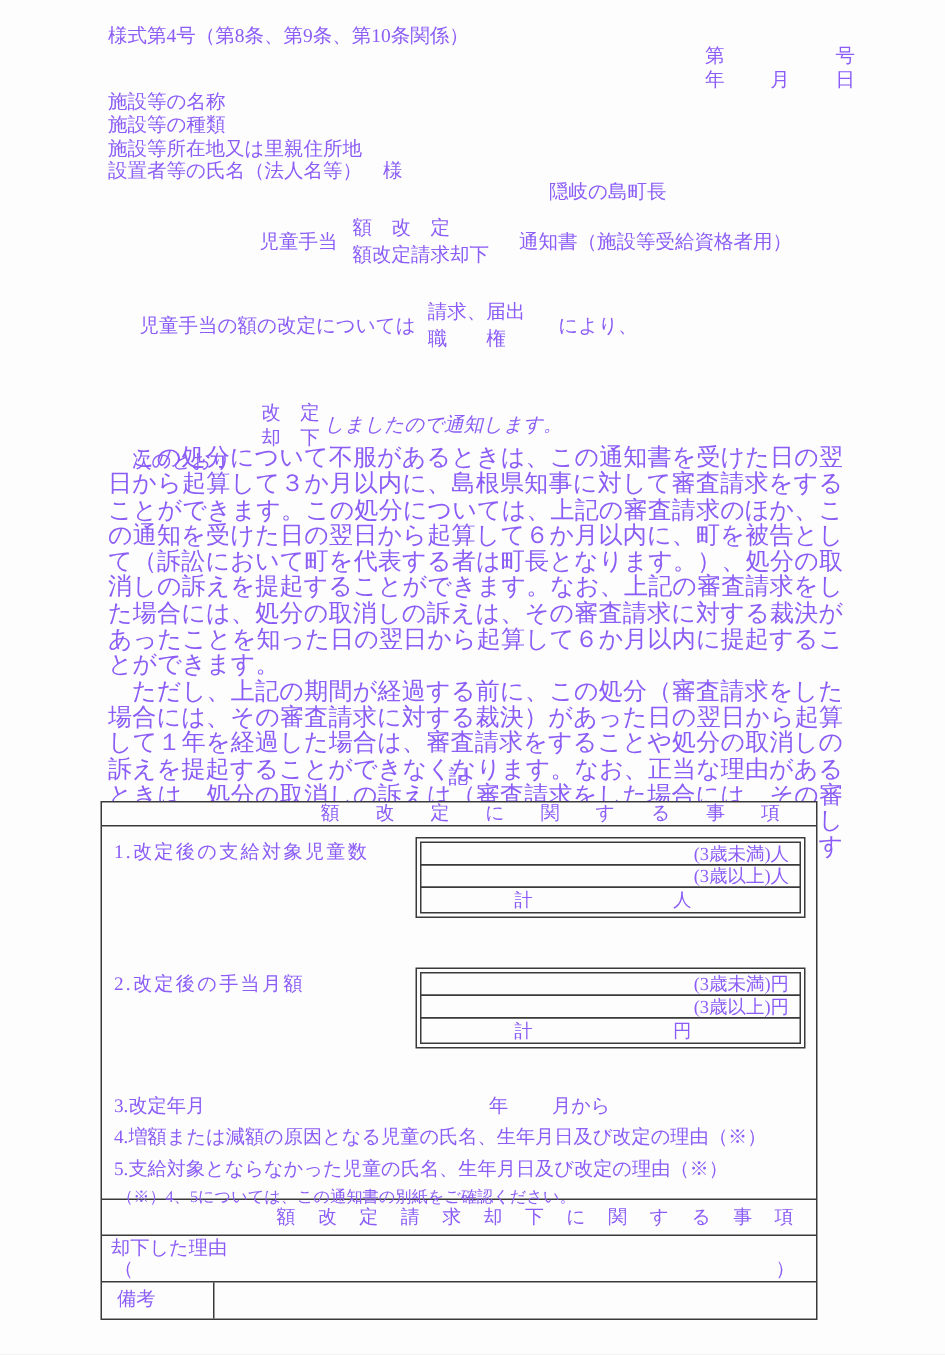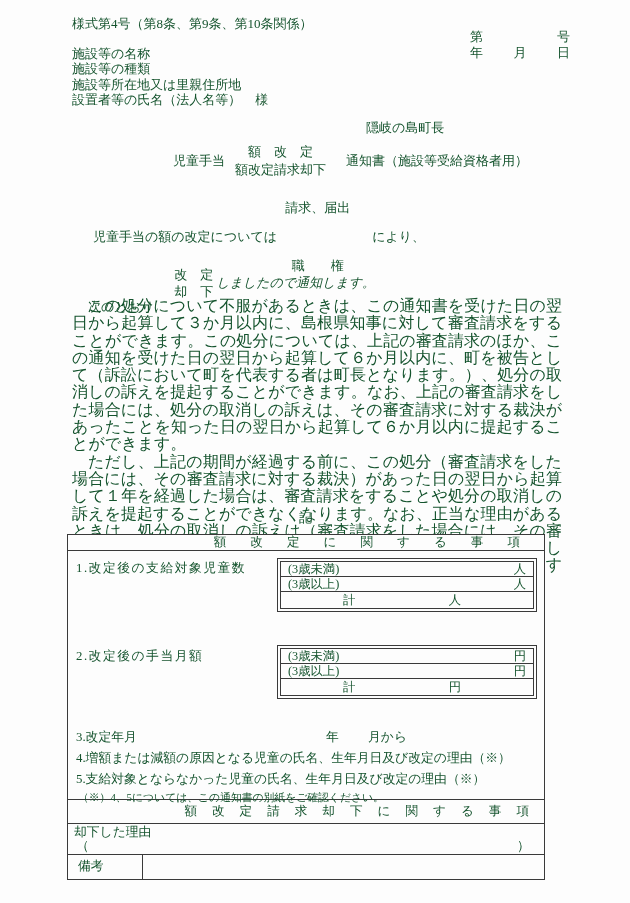--- a/index.html
+++ b/index.html
@@ -2,46 +2,46 @@
 <html lang="ja"><head>
 <meta charset="utf-8">
 <style>
   * { margin:0; padding:0; box-sizing:border-box; }
   html,body { background:#e8e8e8; }
   .page {
     position:relative;
     width:630px; height:903px;
     margin:0 auto;
     background:#fdfdfd;
-    color:#14532d;
+    color:#8b5cf6;
     font-family:"Liberation Serif","DejaVu Serif",serif;
     font-size:13px;
     overflow:hidden;
   }
   .abs { position:absolute; }
 
   
   .form-label { left:72px; top:15px; }
   .doc-number { left:470px; top:28px; width:100px; display:flex; justify-content:space-between; }
   .doc-date   { left:470px; top:44px; width:100px; display:flex; justify-content:space-between; }
-  .recipient  { left:72px; top:46px; line-height:15.4px; }
+  .recipient  { left:72px; top:60px; line-height:15.4px; }
   .name-line  { display:flex; }
   .honorific  { margin-left:14px; }
   .issuer     { left:366px; top:119px; }
 
   
   .alt-row { display:flex; align-items:center; }
-  .stack { display:flex; flex-direction:column; align-items:center; line-height:17.5px; white-space:nowrap; }
+  .stack { display:flex; flex-direction:column; line-height:17.5px; white-space:nowrap; }
   .title-block    { left:72px; top:143px; width:500px; }
   .title-lead     { margin-left:101px; }
   .title-stack    { margin-left:10px; }
   .title-tail     { margin-left:20px;text-align:right; }
   .sentence1      { left:72px; top:199px; width:500px; }
   .s1-lead        { margin-left:21px; }
-  .s1-stack       { margin-left:8px;gap:40px; }
+  .s1-stack       { margin-left:8px; }
   .s1-tail        { margin-left:22px; }
   .sentence2      { left:72px; top:250px; width:500px; }
   .s2-lead        { margin-left:16px;margin-top:48px; }
   .s2-stack       { margin-left:20px; }
   .s2-tail        { margin-left:3px;font-style:italic; }
 
   
   .paragraphs { left:72px; top:297px; width:490px; }
   .paragraphs p {
     font-size:16px; line-height:17.3px;
@@ -77,21 +77,21 @@
   
   .ibox {
     position:absolute; left:209px; width:260px;
     border:1px solid #3a3a3a; padding:2px;
   }
   .ibox1 { top:7px; }
   .ibox2 { top:94px; }
   .irow {
     border:1px solid #3a3a3a; margin-top:-1px;
     height:16px; display:flex; align-items:center;
-    justify-content:space-between;
+    justify-content:flex-end;
     padding:0 7px; font-size:12.3px;
   }
   .irow:first-child { margin-top:0; }
   .irow.total { height:18px; justify-content:flex-start; padding:0; }
   .total-label { width:54%; text-align:center; }
   .total-unit  { width:30%; text-align:center; }
 
   
   .t-reject { height:31px; border-bottom:1px solid #3a3a3a; padding:1px 6px 0 6px; }
   .t-reject .line1 { font-size:12.8px; line-height:14px; }

